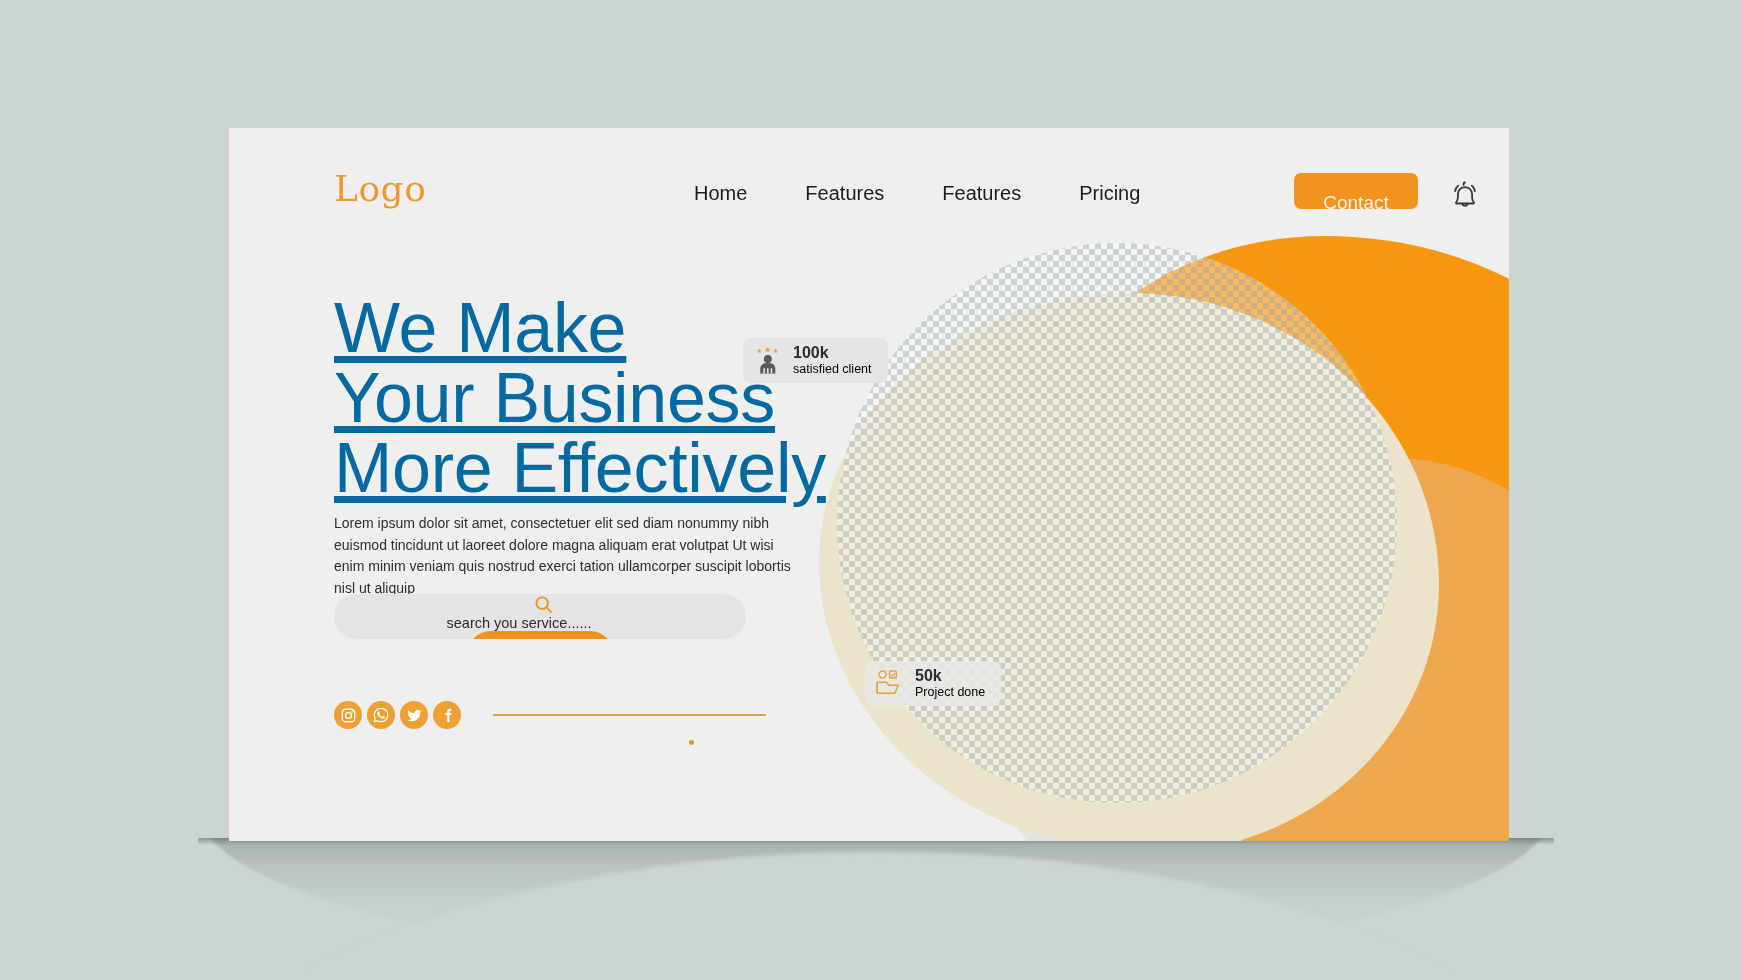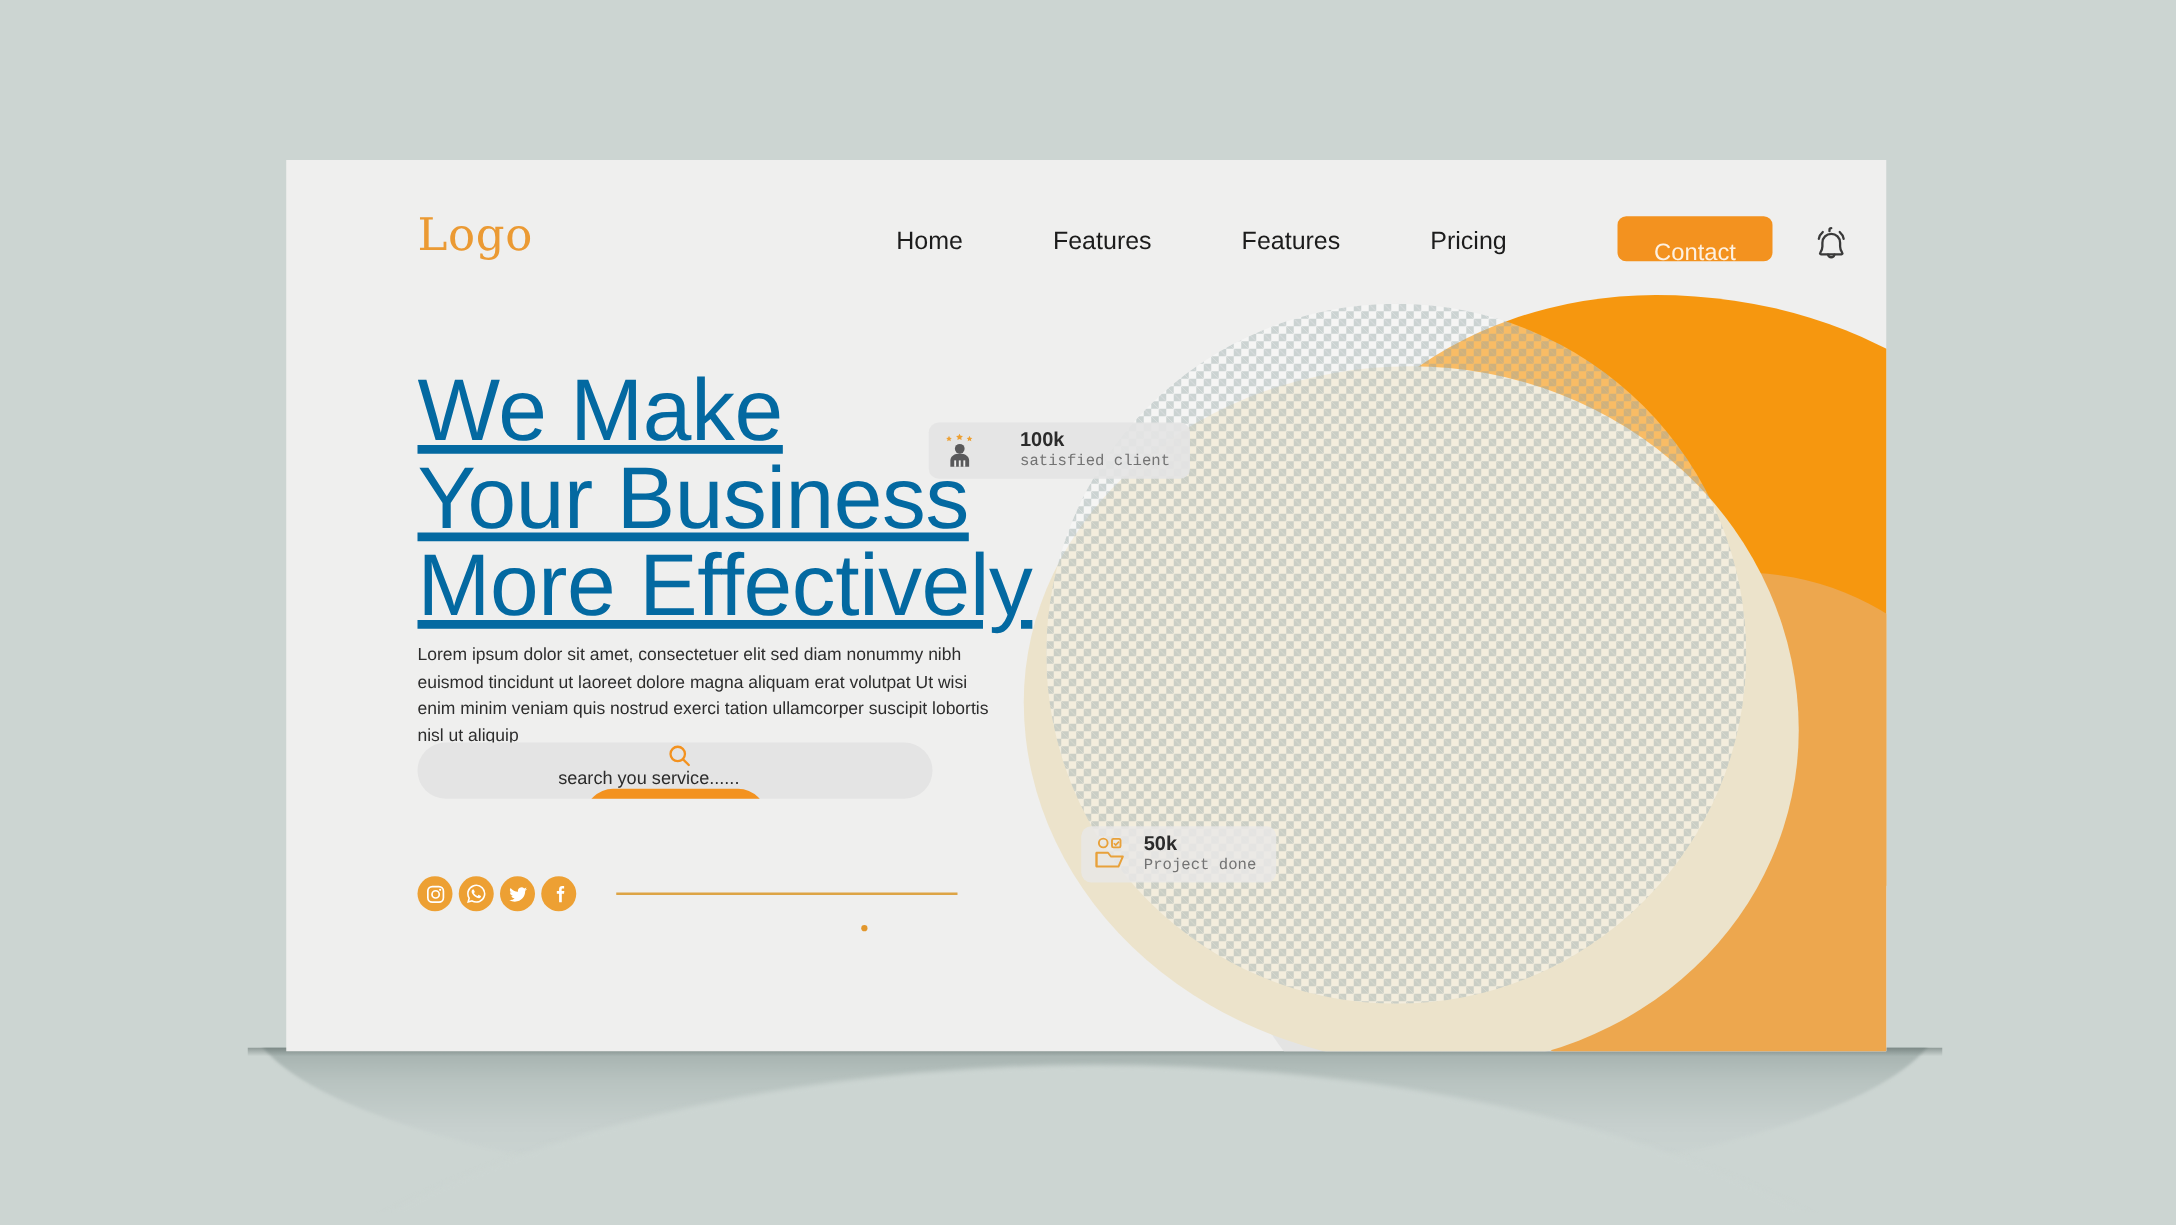--- a/index.html
+++ b/index.html
@@ -79,25 +79,25 @@
     left: 105px;
     top: 43px;
     font-size: 36px;
     color: #eb9a33;
     font-family: "DejaVu Serif", serif;
     letter-spacing: .5px;
     line-height: 1;
   }
   #nav-links {
     position: absolute;
-    left: 460px;
+    left: 437px;
     top: 54px;
     display: flex;
     align-items: center;
-    gap: 16px;
+    gap: 2px;
   }
   .nav-link {
     font-size: 20px;
     color: #1c1c1c;
     text-decoration: none;
     padding: 0 28px;
     white-space: nowrap;
   }
   #contact-button {
     position: absolute;
@@ -298,38 +298,37 @@
 
   
   .stat-badge {
     position: absolute;
     background: rgba(228,228,228,.92);
     border-radius: 8px;
     display: flex;
     align-items: center;
     padding: 6px 16px 6px 10px;
   }
-  #badge-clients { left: 514px; top: 210px; gap: 23px; }
+  #badge-clients { left: 514px; top: 210px; }
   #badge-projects {
     left: 636px;
     top: 533px;
     background: rgba(233,232,230,.85);
   }
   .stat-icon { flex: 0 0 auto; margin-right: 10px; display: flex; }
   .stat-value {
     font-size: 16px;
     font-weight: bold;
     color: #2b2b2b;
     line-height: 1.15;
   }
   .stat-label {
     font-size: 12.5px;
-    color: #737373;
+    color: #000000;
     line-height: 1.15;
-    font-family: Liberation Mono, monospace;
   }
 </style>
 </head>
 <body>
 
 <div id="curl-shadow">
   <div class="curl-body"></div>
   <div class="curl-inner"></div>
   <div class="curl-edge"></div>
 </div>

